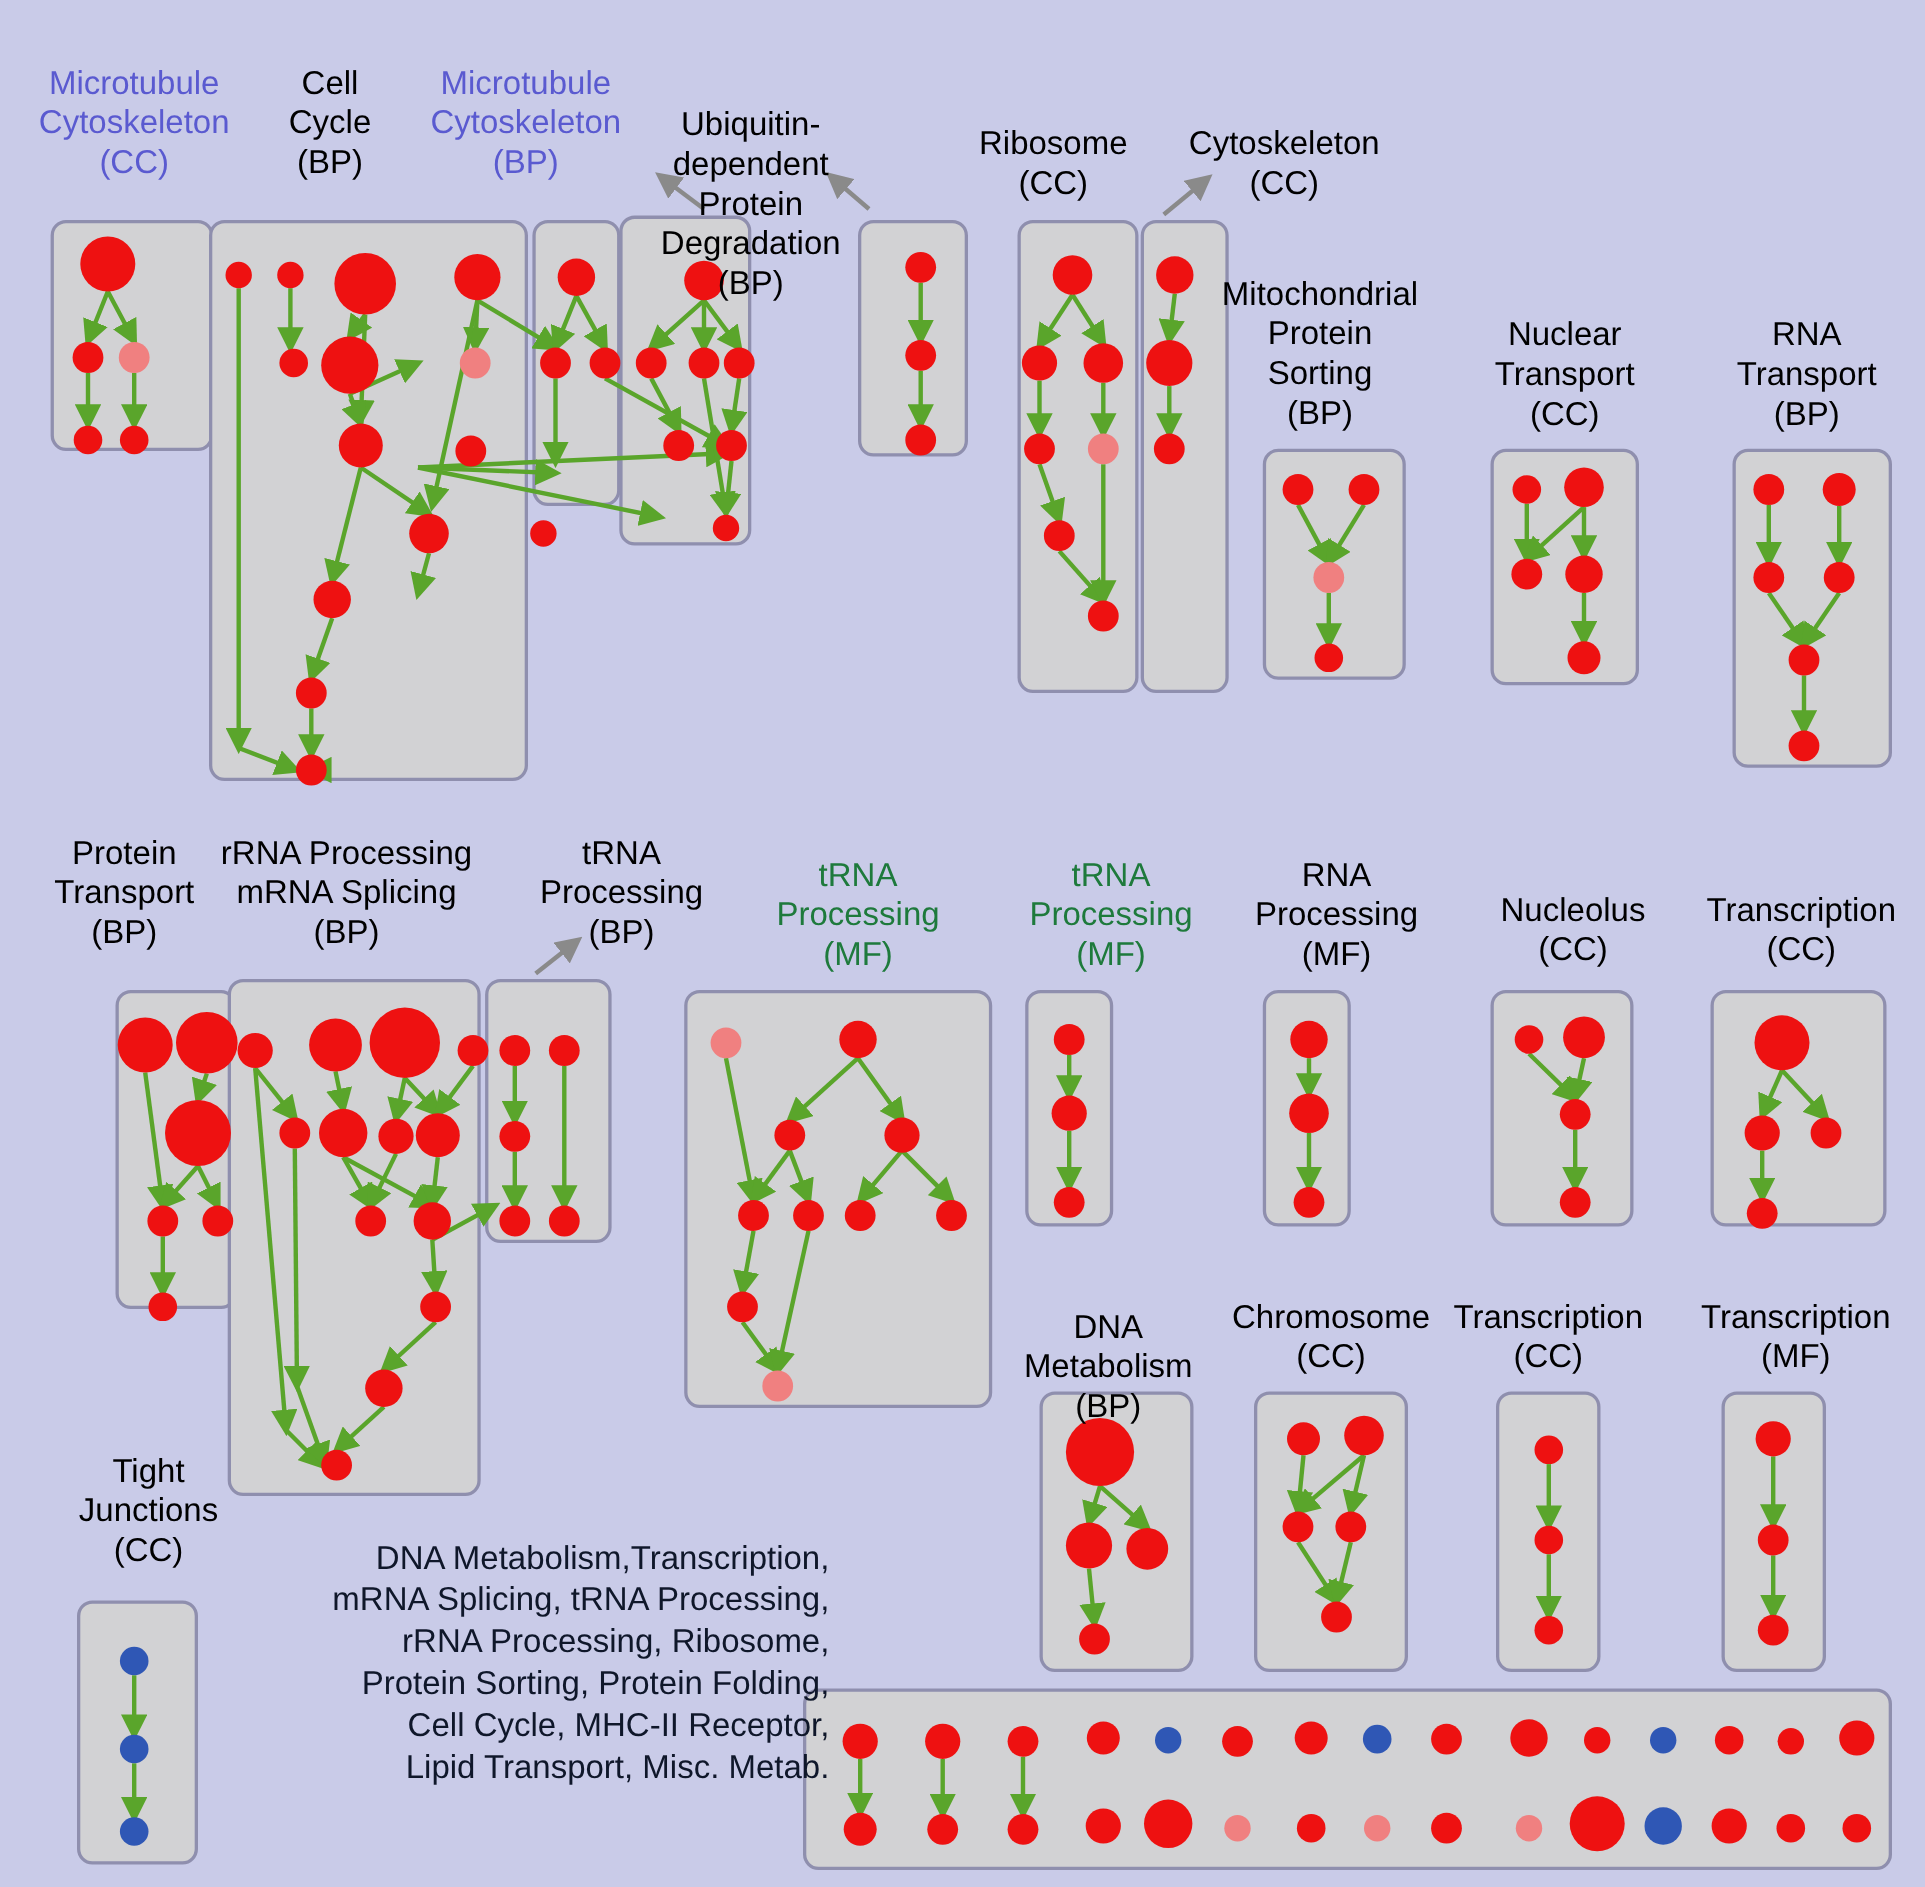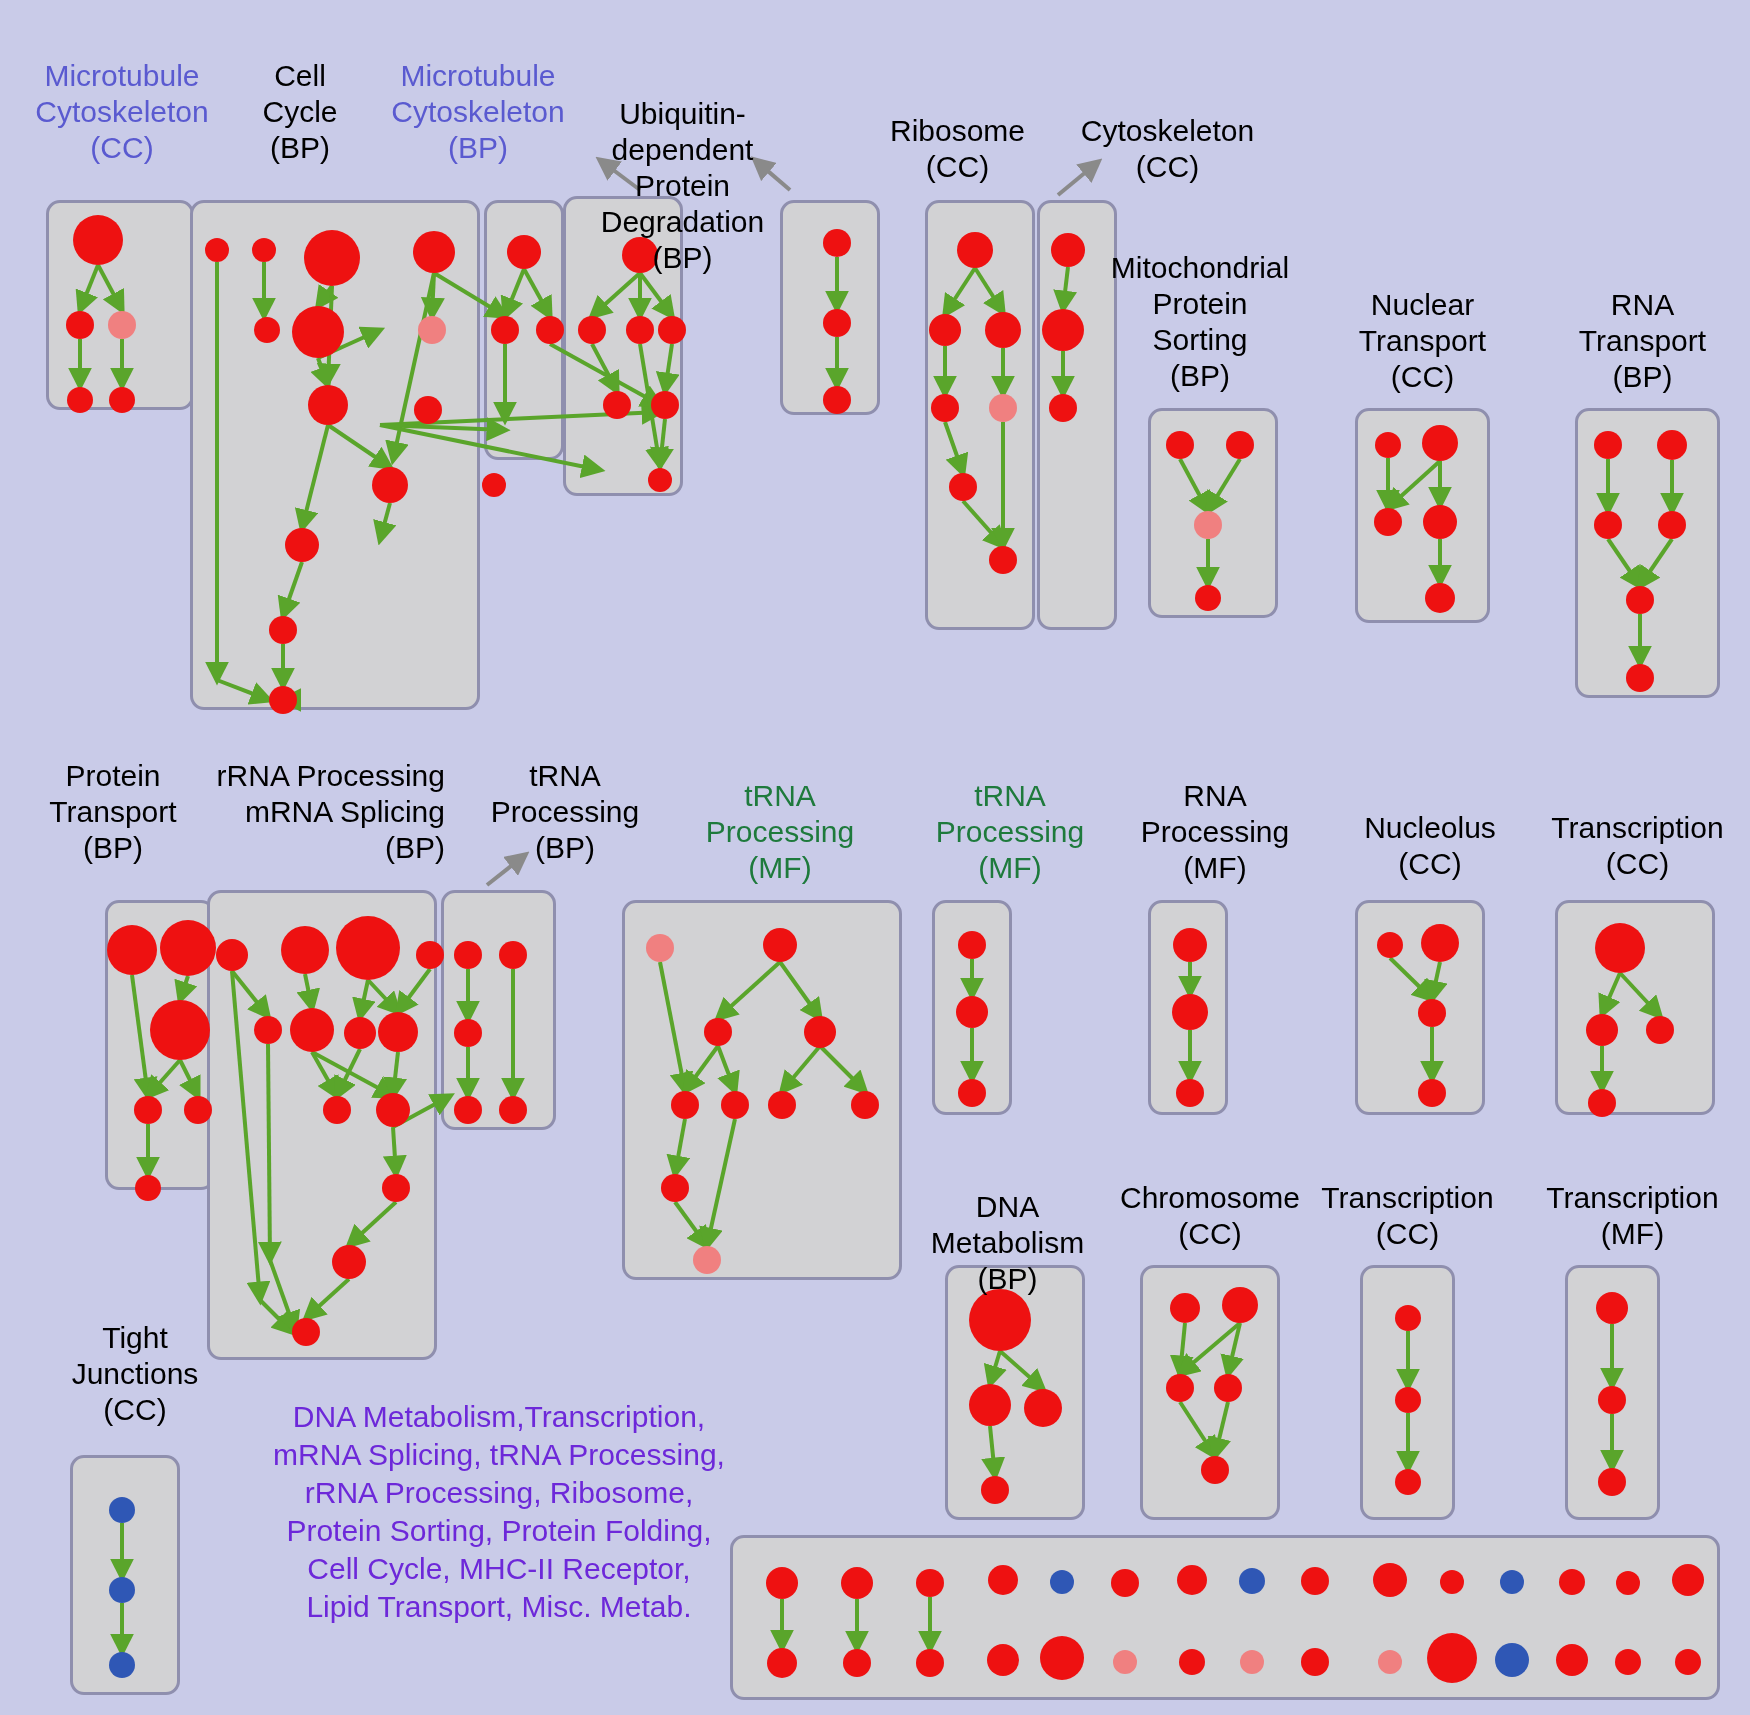--- a/index.html
+++ b/index.html
@@ -49,23 +49,23 @@
     width:212px;height:46px;
     background:linear-gradient(to right,#1f4fc4 0%,#4f7fe0 18%,#ffffff 46%,#f08080 66%,#ee1111 88%,#ee1111 100%);
     border:0;
   }
   .legend-ends{display:flex;justify-content:space-between;padding:0 16px;font-size:27px;}
   .legend-sub{font-size:24px;line-height:29px;margin-top:2px;}
   .bigtext{
     position:absolute;
     font-size:30px;
     line-height:38px;
-    color:#6d28d9;
+    color:#0f172a;
     white-space:pre-line;
-    text-align:center;
+    text-align:right;
   }
 </style>
 </head>
 <body>
 
 <div id="canvas">
   <div id="modules-layer">
       <div class="module" style="left: 46px; top: 200px; width: 148px; height: 210px;"></div>
       <div class="module" style="left: 190px; top: 200px; width: 290px; height: 510px;"></div>
       <div class="module" style="left: 484px; top: 200px; width: 80px; height: 260px;"></div>
@@ -408,21 +408,21 @@
 (BP)</div>
       <div class="label" style="left: 1335px; top: 287px; width: 175px;">Nuclear
 Transport
 (CC)</div>
       <div class="label" style="left: 1555px; top: 287px; width: 175px;">RNA
 Transport
 (BP)</div>
       <div class="label" style="left: 33px; top: 758px; width: 160px;">Protein
 Transport
 (BP)</div>
-      <div class="label" style="left: 185px; top: 758px; width: 260px; text-align: right;">rRNA Processing
+      <div class="label" style="left: 185px; top: 758px; width: 260px;">rRNA Processing
 mRNA Splicing
 (BP)</div>
       <div class="label" style="left: 475px; top: 758px; width: 180px;">tRNA
 Processing
 (BP)</div>
       <div class="label green" style="left: 690px; top: 778px; width: 180px;">tRNA
 Processing
 (MF)</div>
       <div class="label green" style="left: 920px; top: 778px; width: 180px;">tRNA
 Processing

